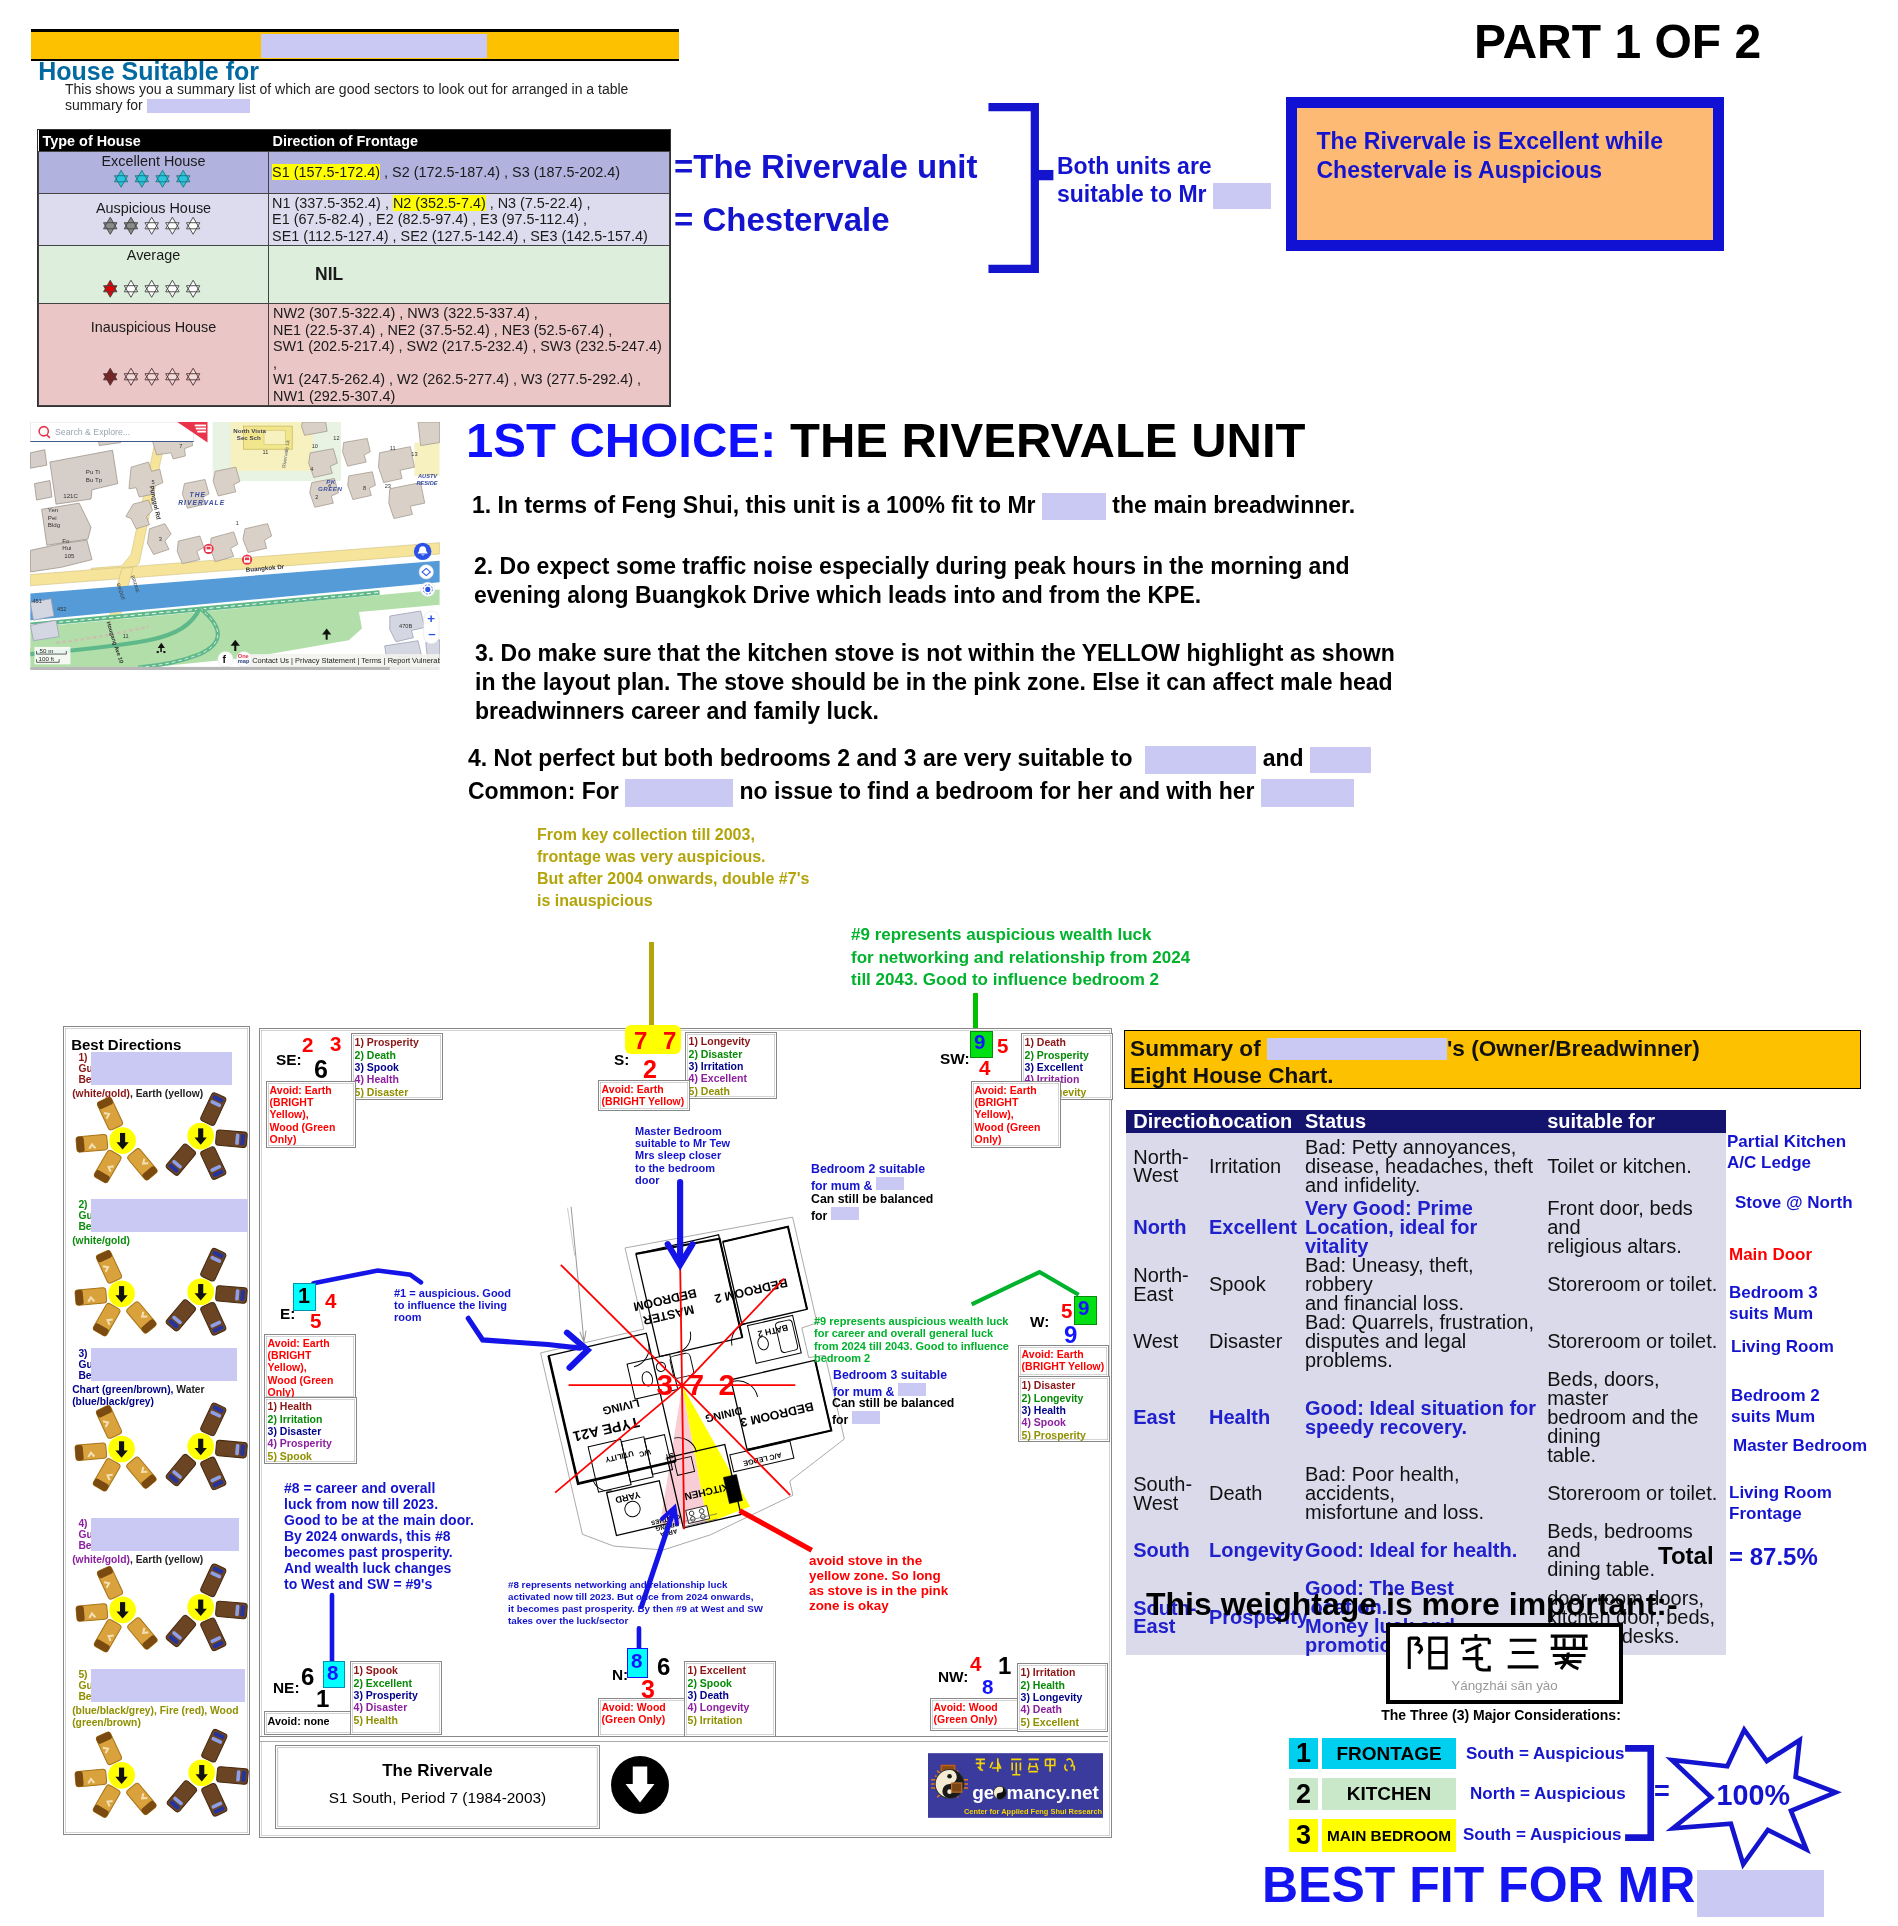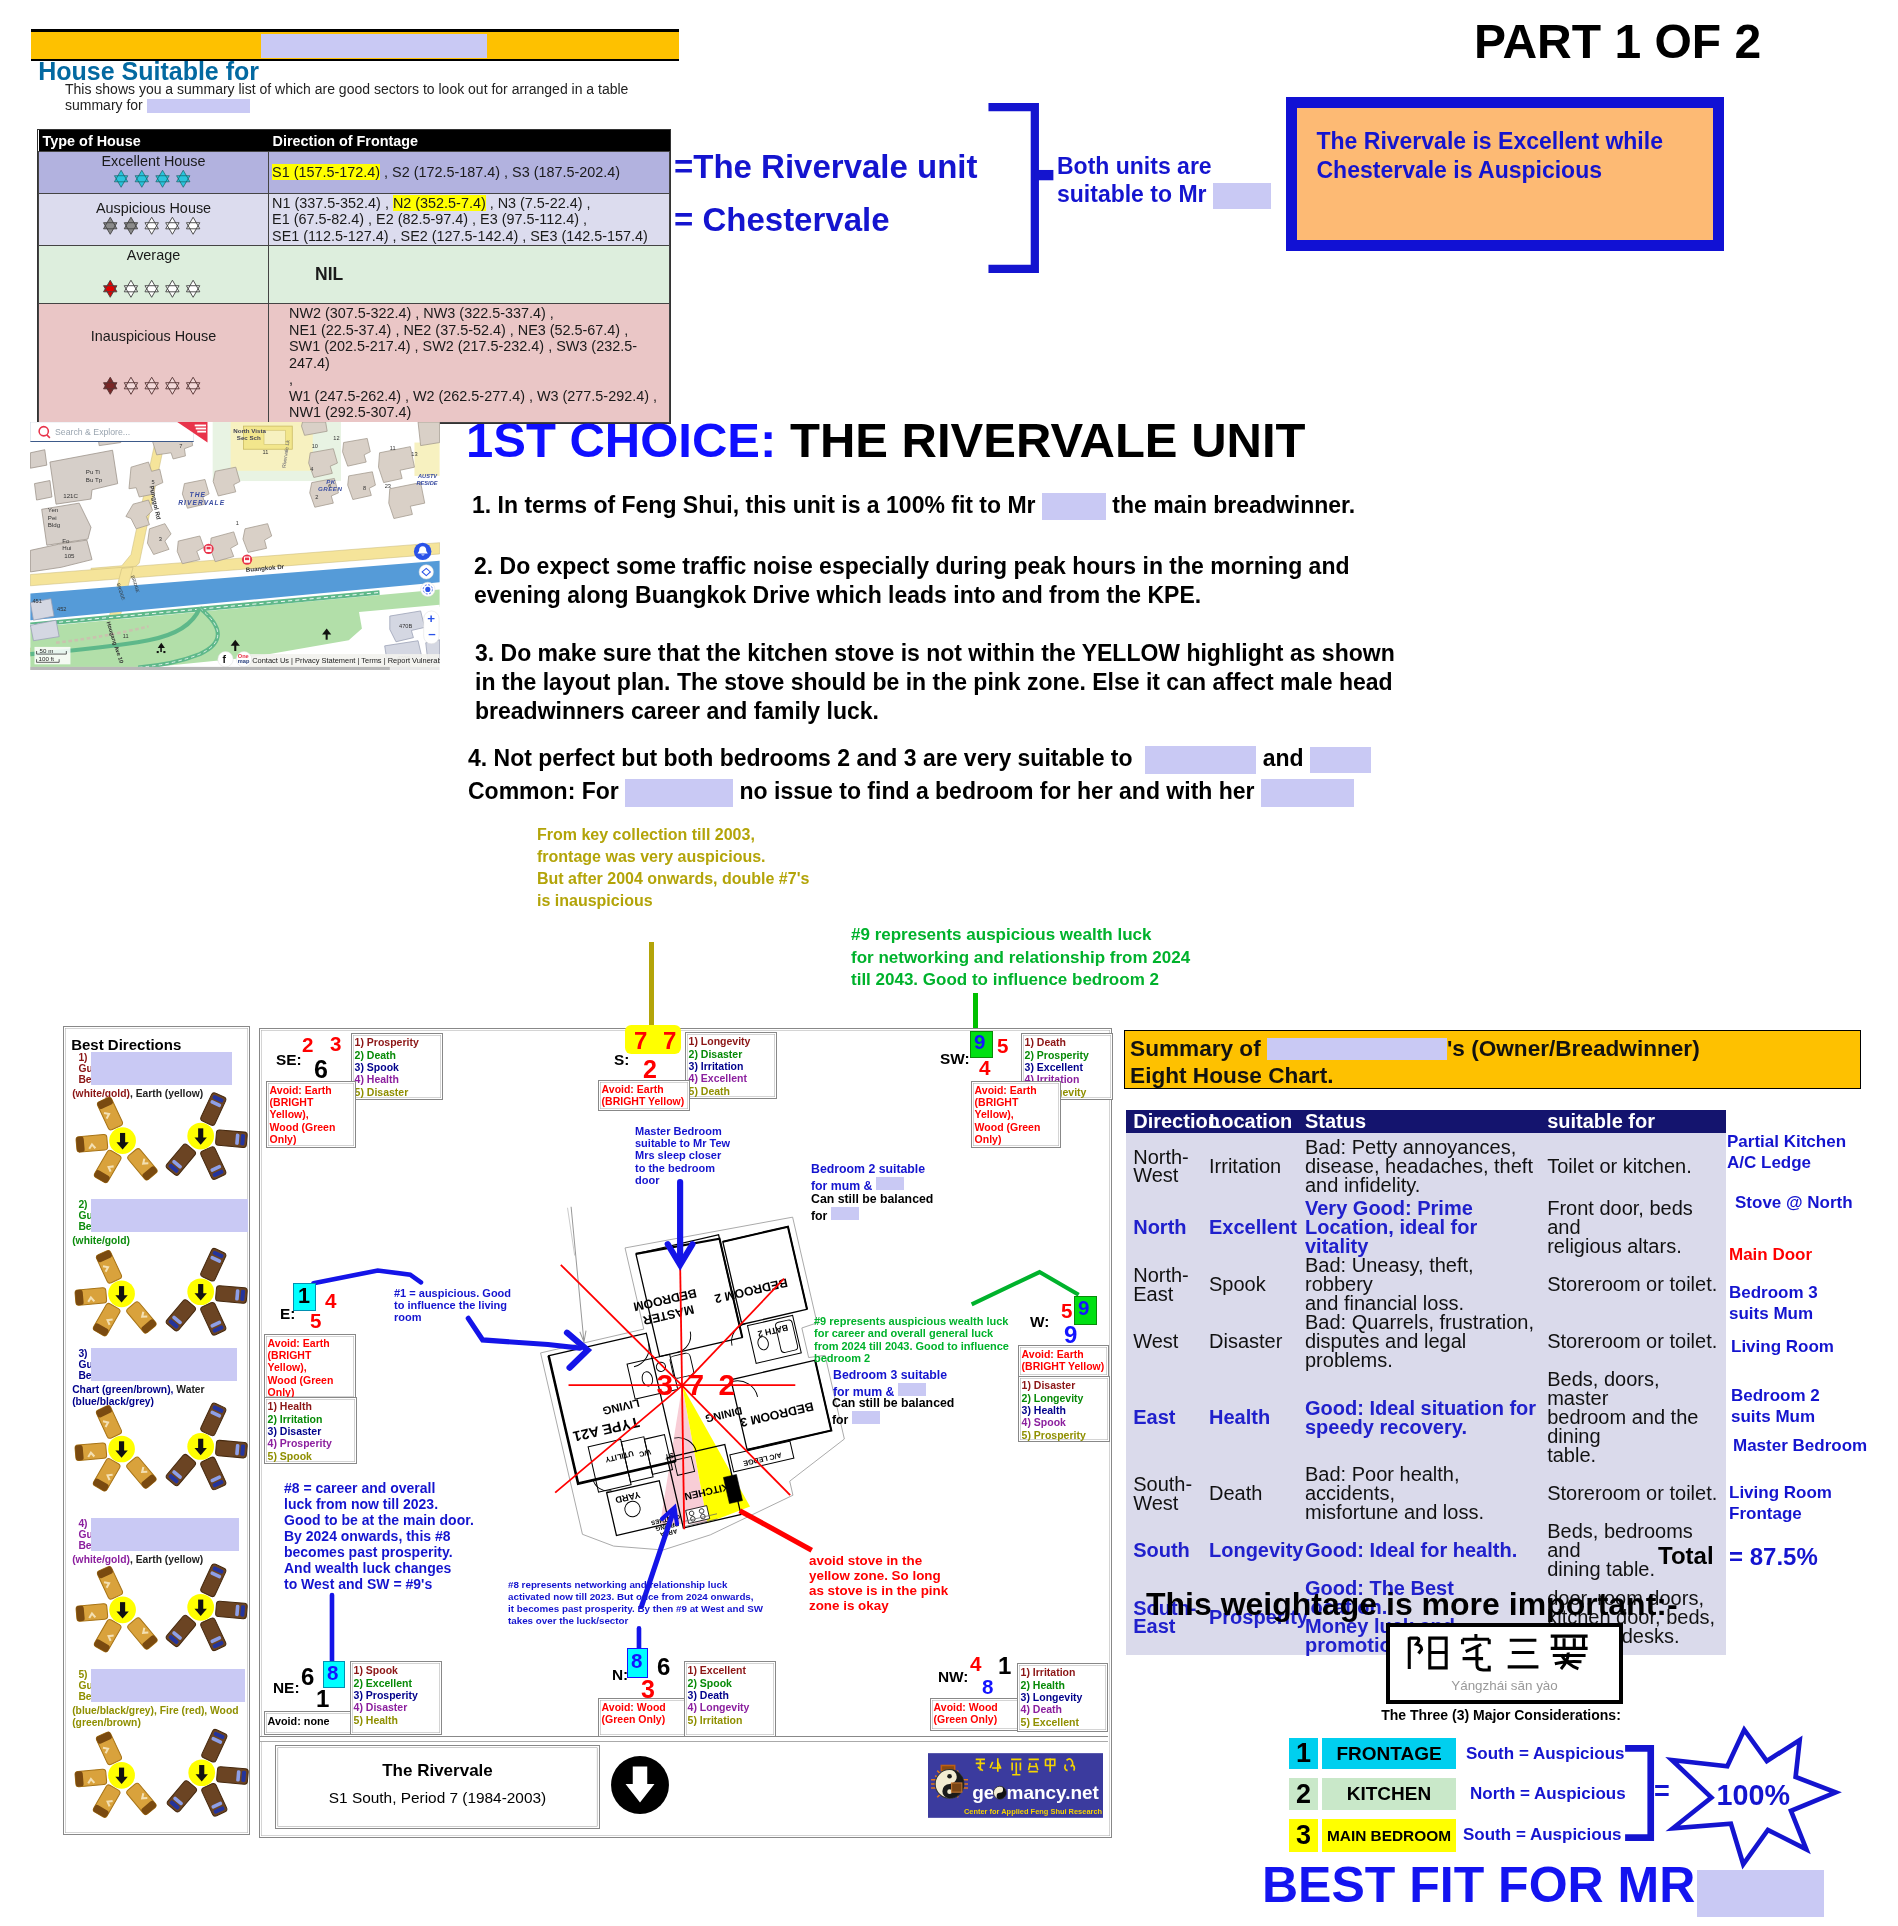--- a/index.html
+++ b/index.html
@@ -77,21 +77,21 @@
   <tr style="background:#eac6c6;height:100px;">
    <td style="text-align:center;border:1px solid #444;">Inauspicious House<br><br><br><svg width="107" height="19.5" viewBox="0 0 174 32">
                 <g stroke="#533" stroke-width="1.5">
                   <path fill="#7a2525" d="M16,2 L27,21 H5 Z M16,30 L5,11 H27 Z"></path>
                   <path fill="#f3dada" d="M50,2 L61,21 H39 Z M50,30 L39,11 H61 Z"></path>
                   <path fill="#f3dada" d="M84,2 L95,21 H73 Z M84,30 L73,11 H95 Z"></path>
                   <path fill="#f3dada" d="M118,2 L129,21 H107 Z M118,30 L107,11 H129 Z"></path>
                   <path fill="#f3dada" d="M152,2 L163,21 H141 Z M152,30 L141,11 H163 Z"></path>
                 </g>
               </svg></td>
-   <td style="border:1px solid #444;padding-left:20px;line-height:16.5px;">NW2 (307.5-322.4) , NW3 (322.5-337.4) ,<br>NE1 (22.5-37.4) , NE2 (37.5-52.4) , NE3 (52.5-67.4) ,<br>SW1 (202.5-217.4) , SW2 (217.5-232.4) , SW3 (232.5-247.4)<br>,<br>W1 (247.5-262.4) , W2 (262.5-277.4) , W3 (277.5-292.4) ,<br>NW1 (292.5-307.4)</td>
+   <td style="border:1px solid #444;padding-left:4px;line-height:16.5px;">NW2 (307.5-322.4) , NW3 (322.5-337.4) ,<br>NE1 (22.5-37.4) , NE2 (37.5-52.4) , NE3 (52.5-67.4) ,<br>SW1 (202.5-217.4) , SW2 (217.5-232.4) , SW3 (232.5-247.4)<br>,<br>W1 (247.5-262.4) , W2 (262.5-277.4) , W3 (277.5-292.4) ,<br>NW1 (292.5-307.4)</td>
   </tr>
  </tbody>
       </table>
 </div>
 
 <div class="a b" style="left:1474px;top:14.4px;font-size:48px;color:#000;">PART 1 OF 2</div>
 
 <div class="a b blue" style="left:674px;top:148px;font-size:33px;">=The Rivervale unit</div>
 <div class="a b blue" style="left:674px;top:201px;font-size:33px;">= Chestervale</div>
 <svg class="a" style="left:977px;top:103px;" width="93" height="170" viewBox="0 0 180 330">

